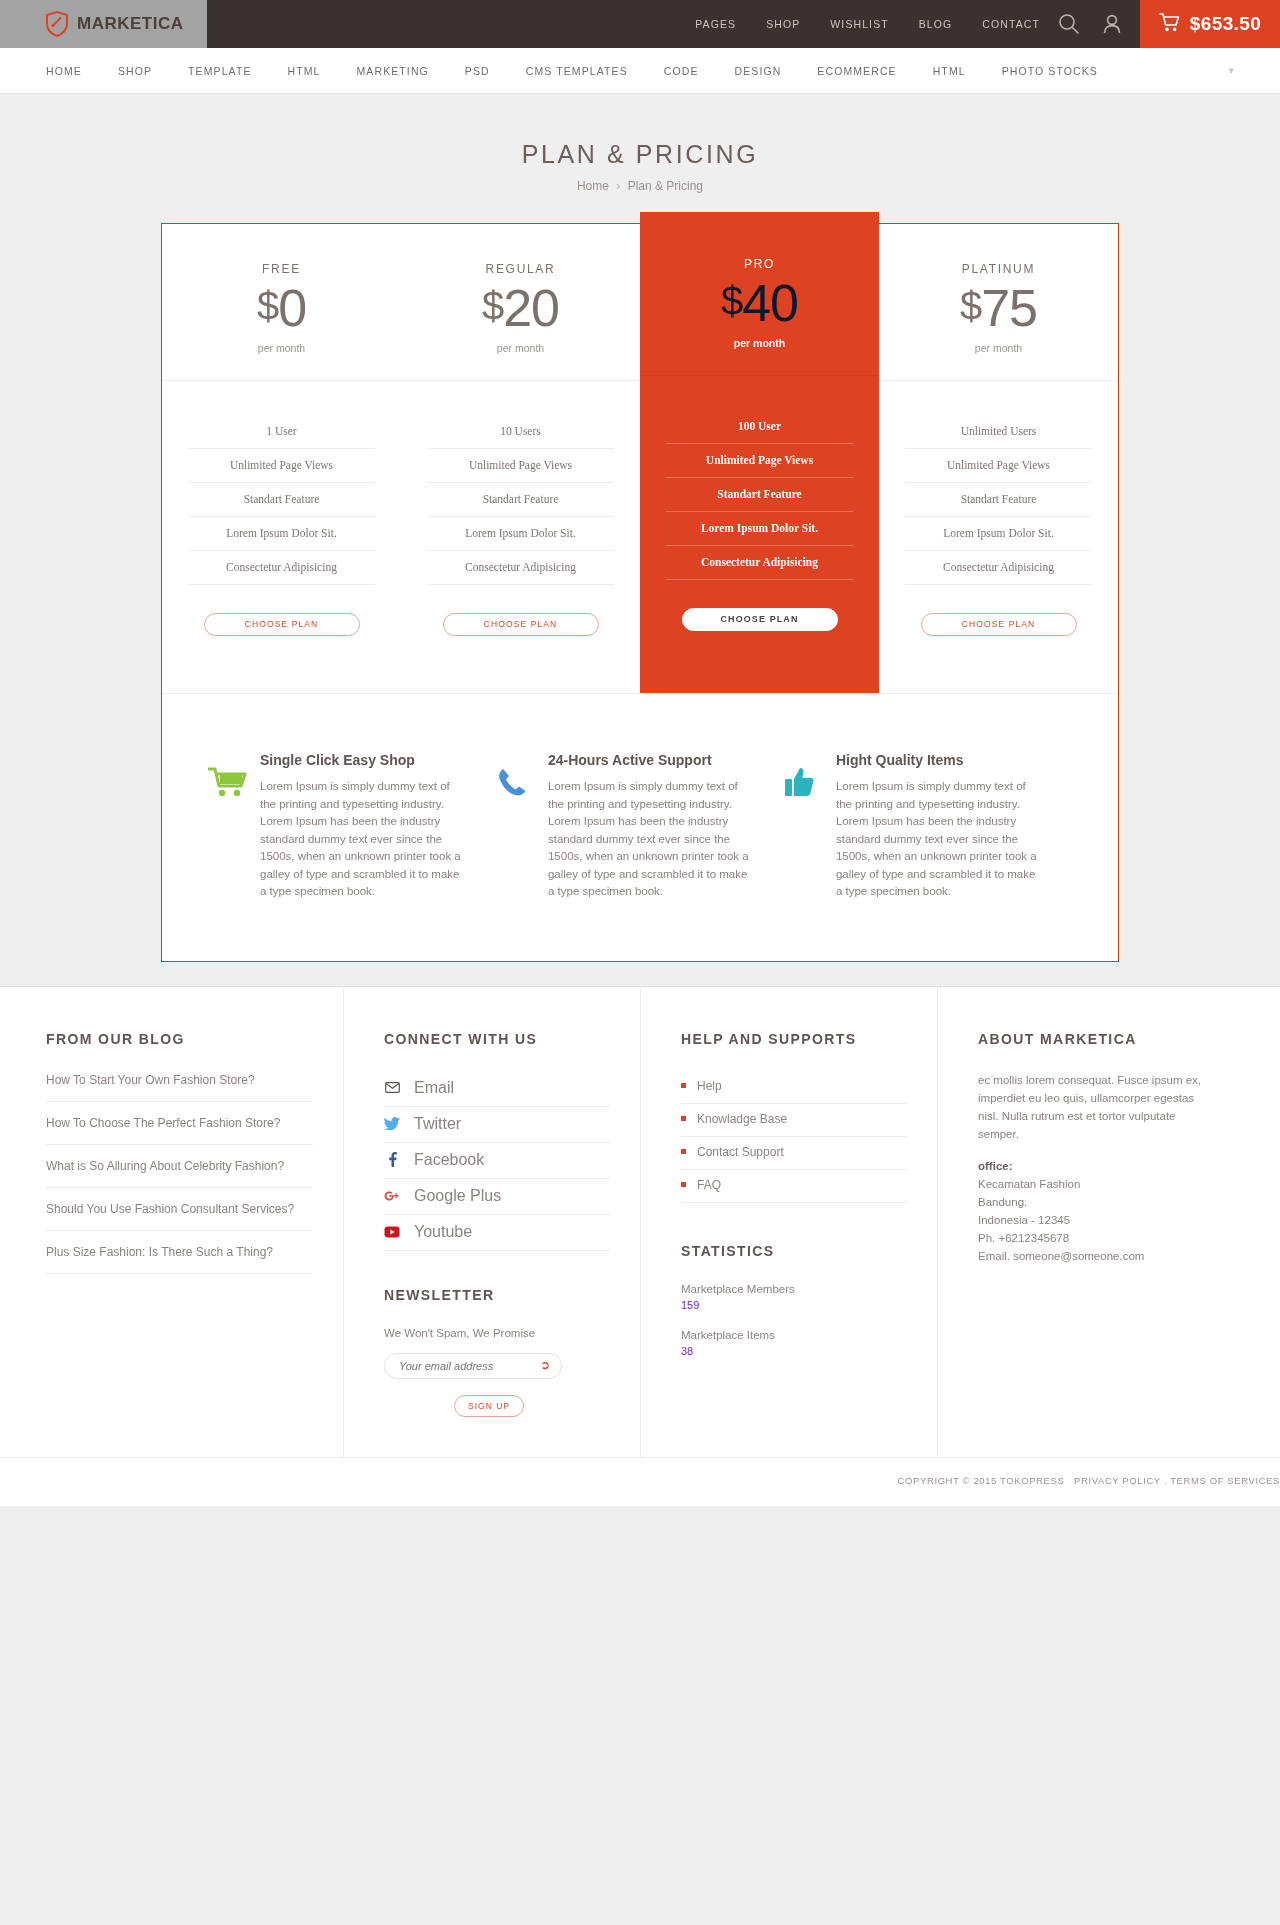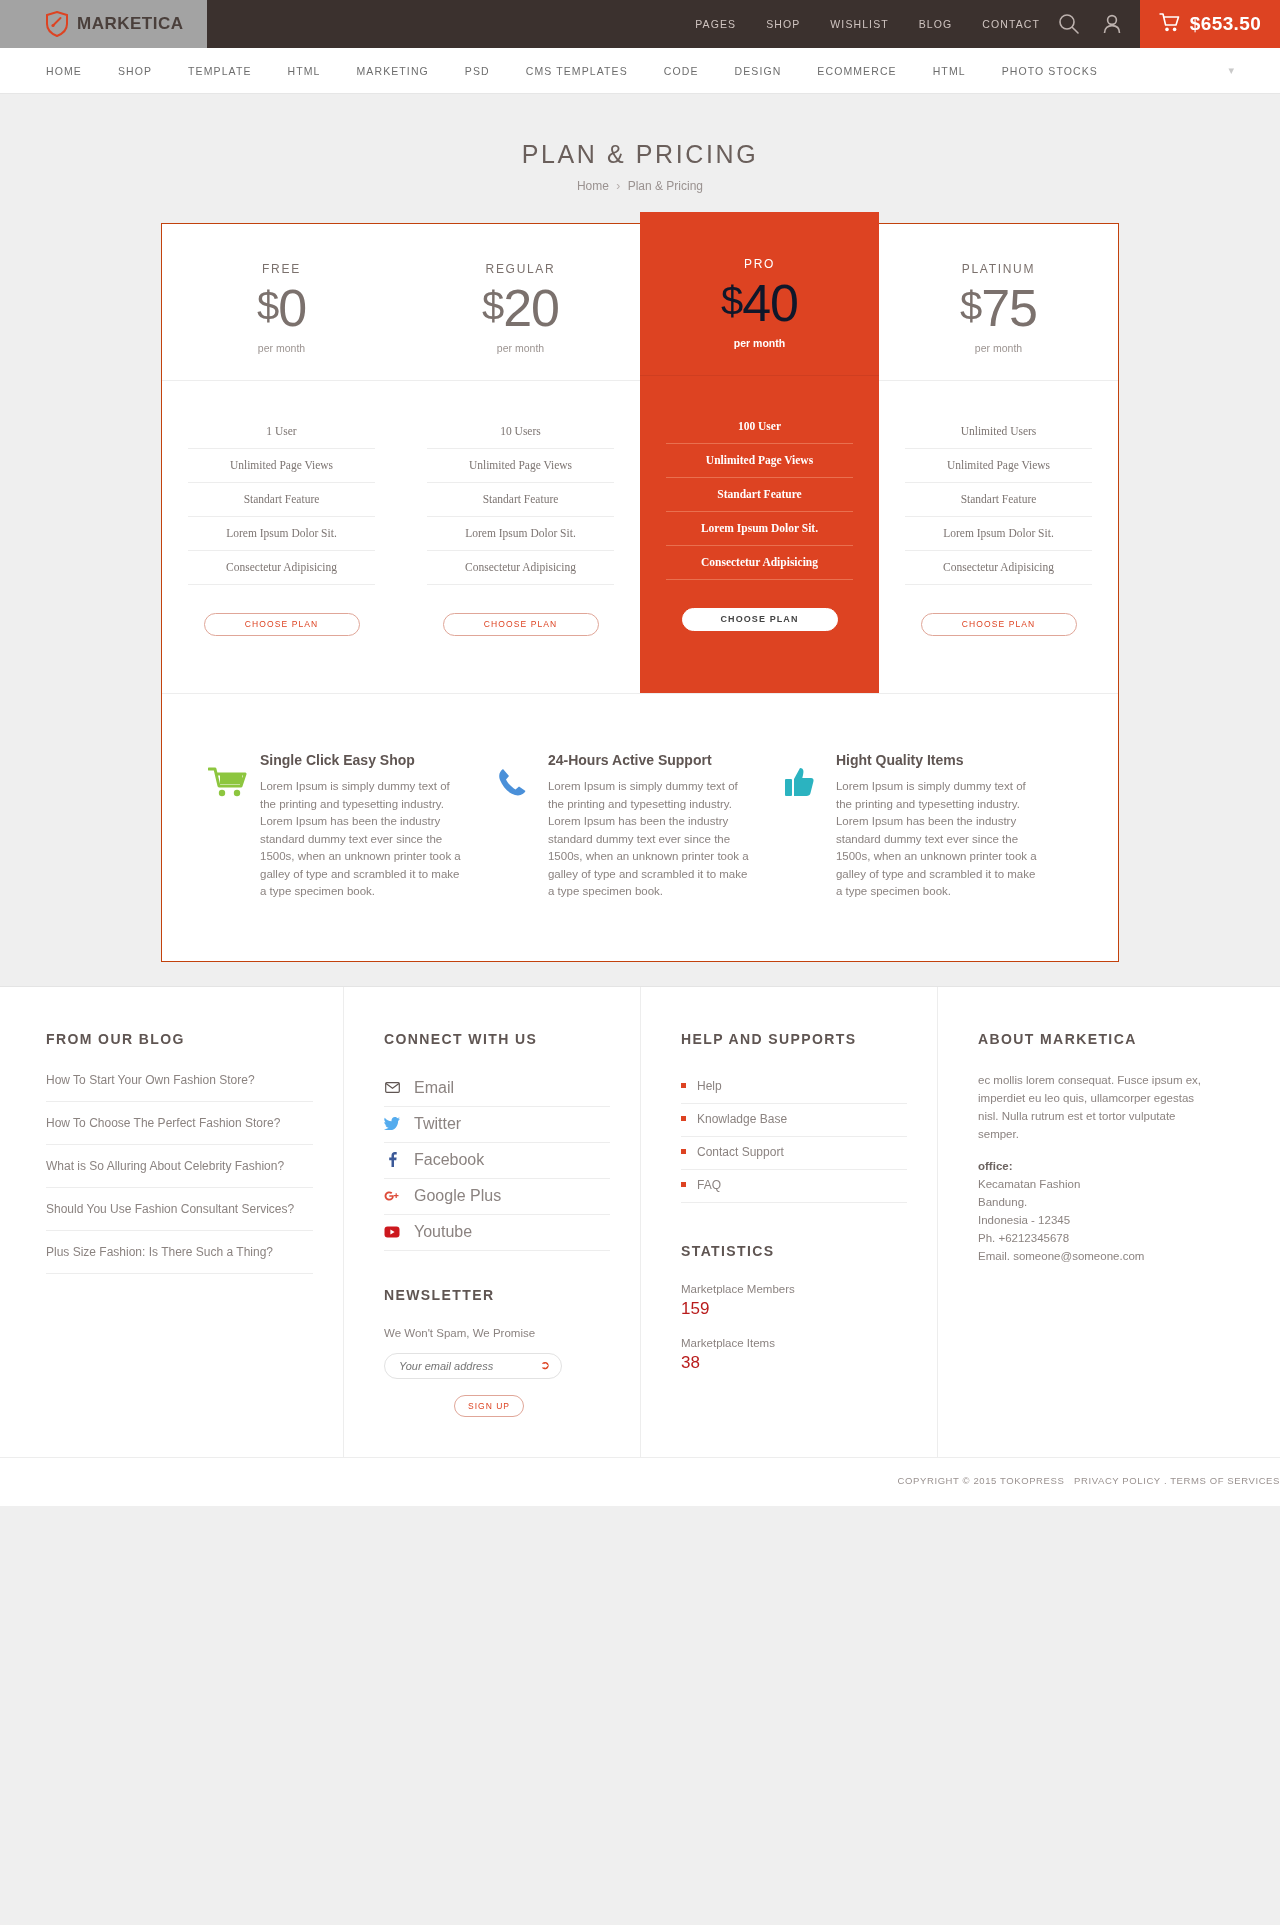--- a/index.html
+++ b/index.html
@@ -270,21 +270,21 @@
     border-radius: 11px;
     background: #fff;
     color: #dd4322;
     font-size: 8.5px;
     letter-spacing: 1px;
     cursor: pointer;
     font-family: inherit;
   }
   .stats-head { margin-top: 40px; }
   .stat-label { font-size: 11.5px; color: #8b8380; margin-bottom: 4px; }
-  .stat-value { font-size: 17px; color: #b91c1c; margin-bottom: 18px; }
+  .stat-value { font-size: 11px; color: #6d28d9; margin-bottom: 18px; }
   .copyright {
     border-top: 1px solid #ededed;
     text-align: right;
     padding: 17px 0 20px;
     font-size: 9.5px;
     letter-spacing: .6px;
     color: #9a9290;
   }
   .copyright a { color: #9a9290; text-decoration: none; }
 </style>

